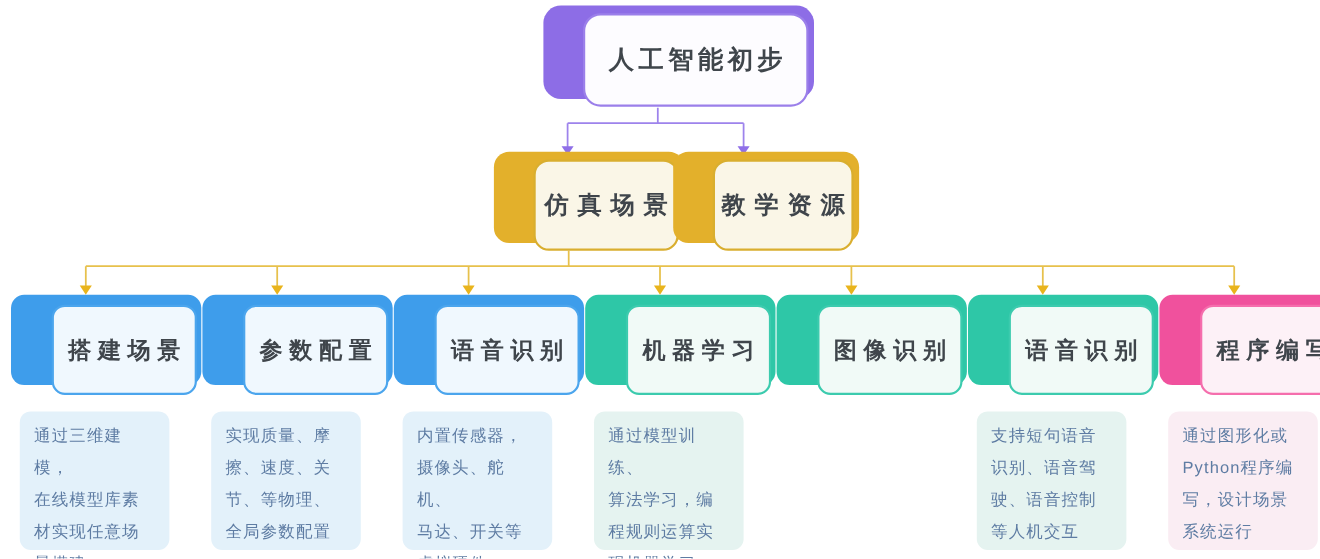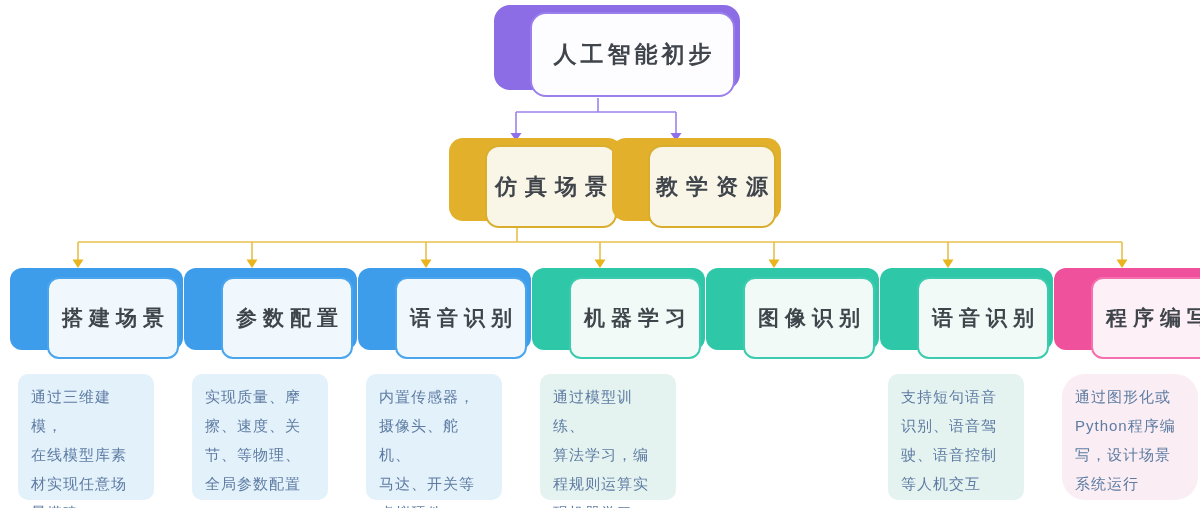--- a/index.html
+++ b/index.html
@@ -45,21 +45,21 @@
   .theme-teal .node-box{border-color:var(--teal-border);background:var(--teal-fill);}
   .theme-pink .node-shadow{background:var(--pink-shadow);}
   .theme-pink .node-box{border-color:var(--pink-border);background:var(--pink-fill);}
 
   .desc{
     position:absolute;top:374px;width:136px;height:126px;border-radius:10px;z-index:1;
     box-sizing:border-box;
   }
   .desc-blue{background:var(--desc-blue);}
   .desc-teal{background:var(--desc-teal);}
-  .desc-pink{background:var(--desc-pink);border-radius:23px;}
+  .desc-pink{background:var(--desc-pink);}
   .desc-text{
     margin:0;padding:8px 13px 4px;white-space:pre-line;
     font-size:15px;line-height:29px;letter-spacing:1px;color:var(--desc-text);
   }
 </style>
 </head>
 <body>
 
 <div class="stage">
 

